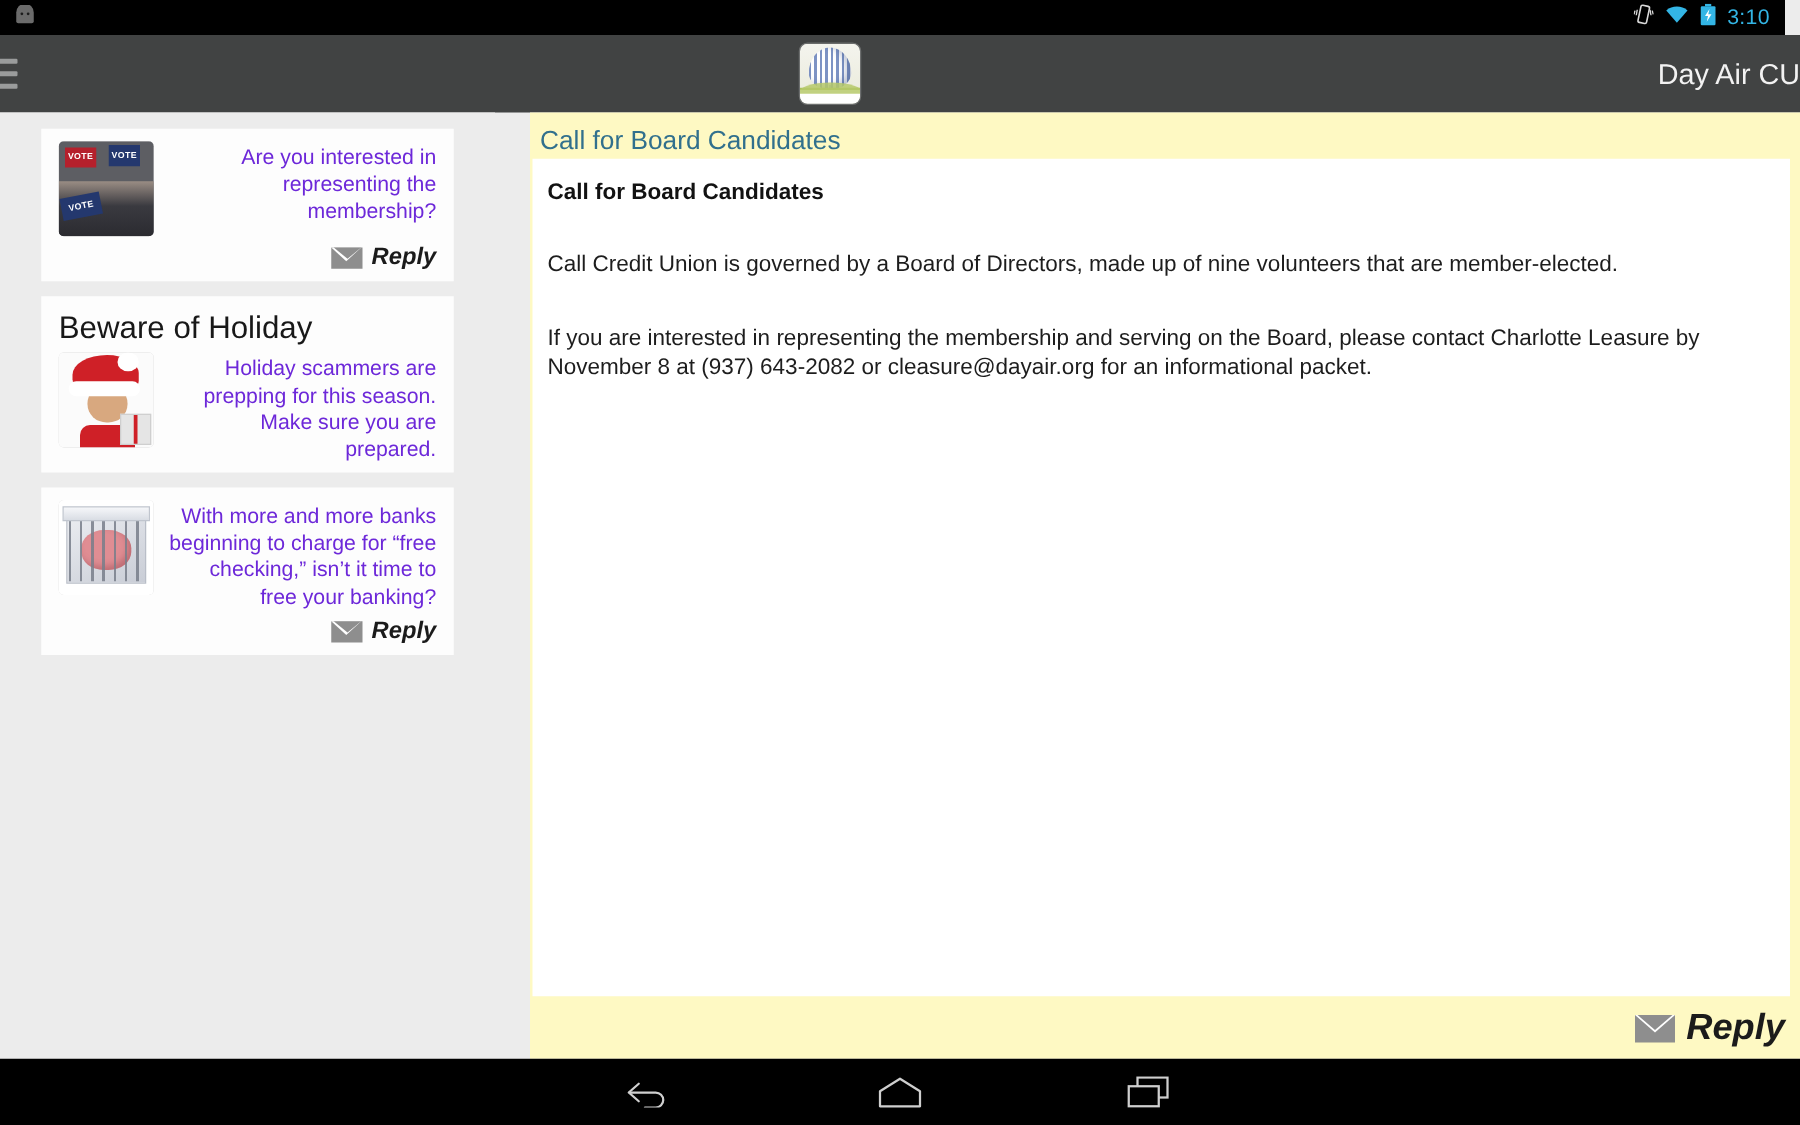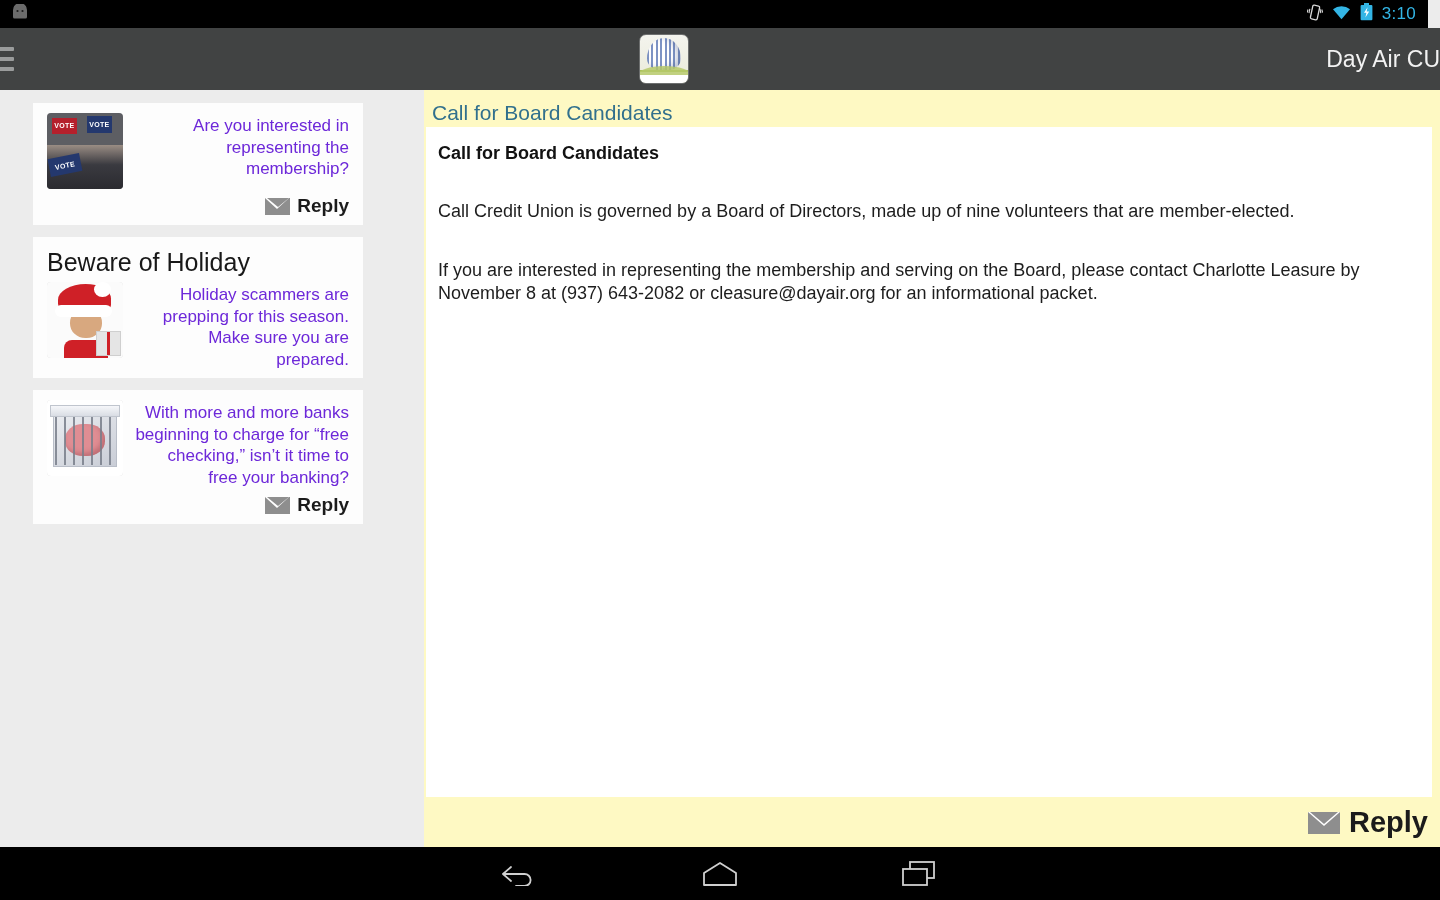--- a/index.html
+++ b/index.html
@@ -89,21 +89,21 @@
     width:76px; height:76px; flex:0 0 auto; border-radius:4px;
     overflow:hidden; position:relative; background:#d8d8d8;
   }
   .card-snippet{
     font-size:17px; line-height:21.5px; color:#6d28d9; padding-top:2px;text-align:right;
   }
   .reply-row{
     display:flex; align-items:center; justify-content:flex-end;
     gap:7px; margin-top:6px;
   }
-  .reply-label{ font-size:19px; font-weight:bold; color:#1b1b1b; }
+  .reply-label{ font-size:19px; font-weight:bold; color:#1b1b1b;font-style:italic; }
   .env{
     width:25px; height:17px; background:#8e8e8e; position:relative;
     flex:0 0 auto;
   }
   .env:before{
     content:""; position:absolute; left:0; top:0; width:0; height:0;
     border-left:12.5px solid transparent; border-right:12.5px solid transparent;
     border-top:11px solid #ffffff;
   }
   .env:after{

